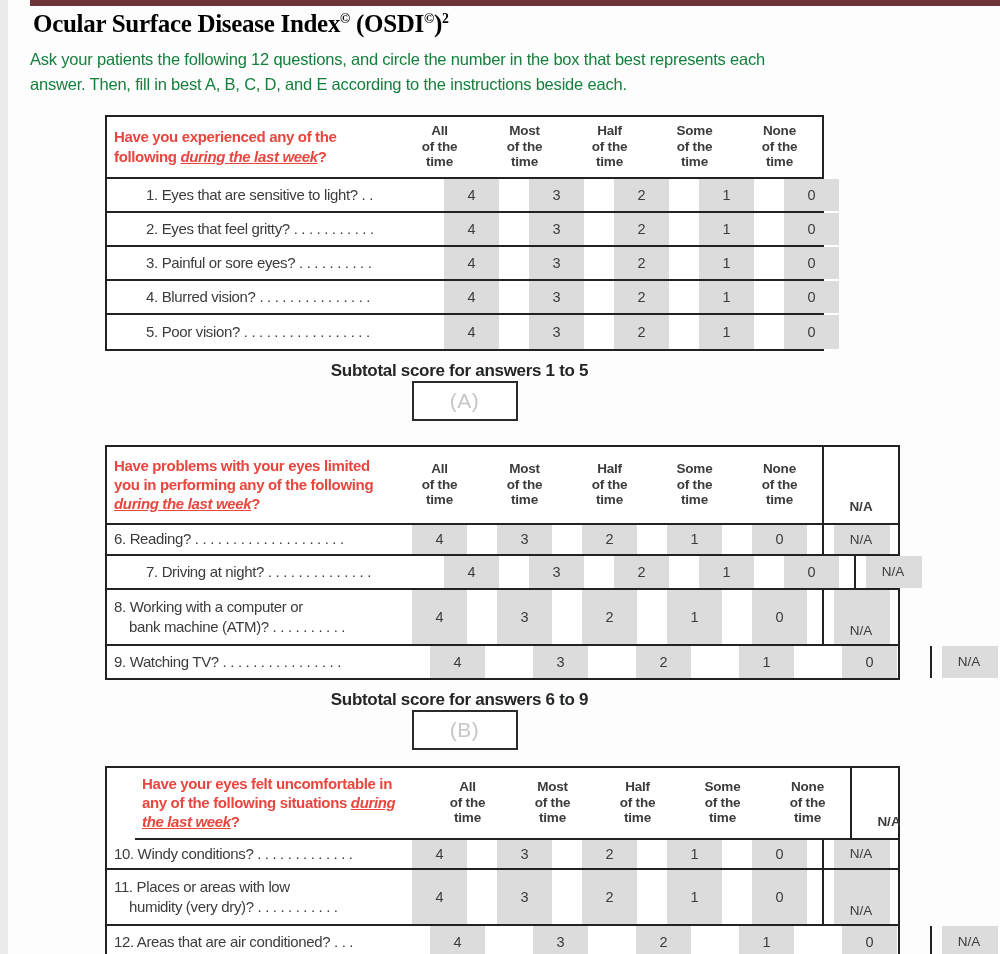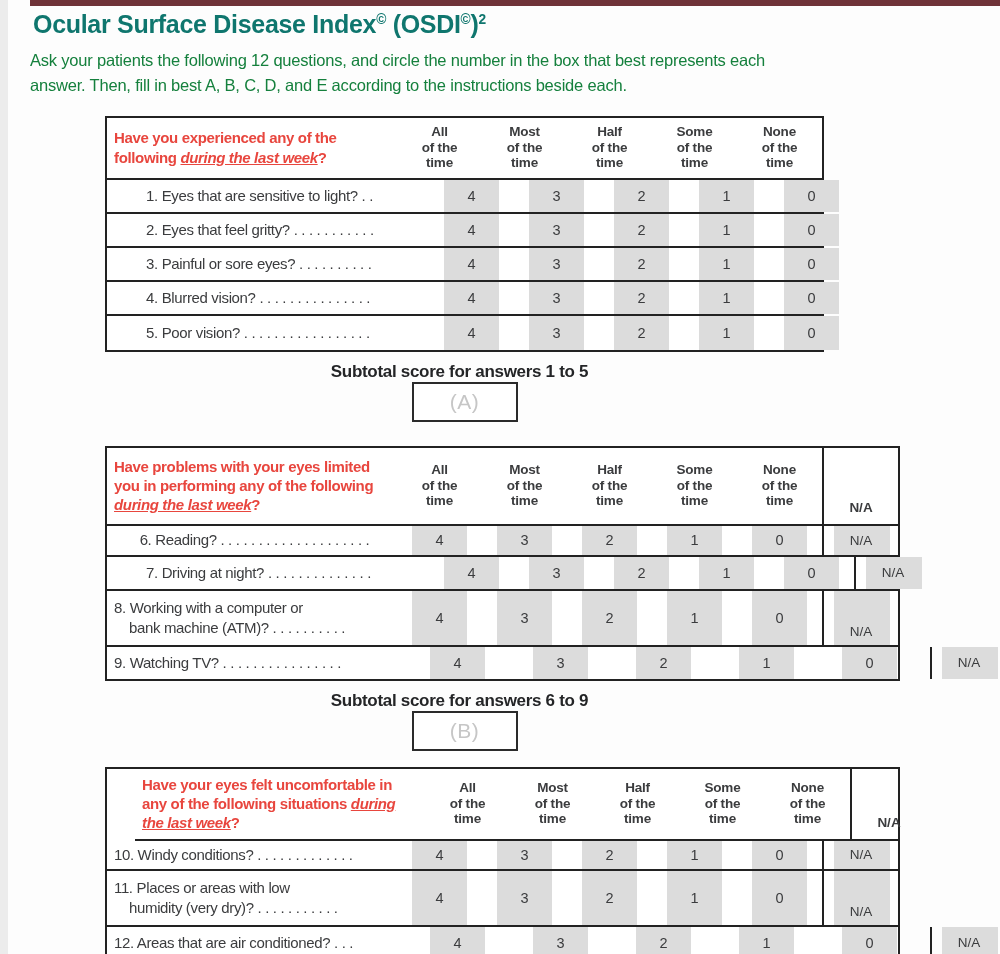--- a/index.html
+++ b/index.html
@@ -2,21 +2,21 @@
 <html><head>
 <meta charset="utf-8">
 <style>
   * { margin:0; padding:0; box-sizing:border-box; }
   html,body { background:#ffffff; }
   body { font-family:"Liberation Sans", sans-serif; color:#3d3e40; }
   .page { position:relative; width:1000px; height:954px; overflow:hidden; background:#fdfdfd; }
   .edge-strip { position:absolute; left:0; top:0; width:8px; height:100%; background:#ececec; }
   .top-bar { position:absolute; left:30px; top:0; right:0; height:6px; background:#6f3338; }
 
-  h1.title { margin:10px 18px 0 33px; font-size:25px; font-weight:bold; color:#0f766e; letter-spacing:-0.3px; }
+  h1.title { margin:10px 18px 0 33px; font-size:25px; font-weight:bold; color:#000000; letter-spacing:-0.3px;font-family:Liberation Serif, serif; }
   h1.title sup { font-size:0.55em; font-weight:bold; }
 
   p.intro { margin:9px 0 0 30px; width:958px; font-size:16.5px; line-height:1.5; color:#15803d; letter-spacing:-0.2px; }
 
   
   .tbl { margin-left:105px; border:2px solid #222; background:#fff; }
   .t1 { width:719px; margin-top:18px; }
   .t2 { width:795px; margin-top:24px; }
   .t3 { width:795px; margin-top:16px; }
 
@@ -33,21 +33,21 @@
             font-size:15px; font-weight:bold; color:#e8463e; line-height:1.28; letter-spacing:-0.35px; }
   .prompt .ul { font-style:italic; text-decoration:underline; }
 
   .colhead { display:flex; flex-direction:column; justify-content:center; align-items:center;
              font-size:13.5px; font-weight:bold; color:#3b3c3e; line-height:1.18; letter-spacing:-0.2px; text-align:center; }
   .nahead { display:flex; align-items:flex-end; justify-content:center; padding-bottom:9px;
             font-size:13.5px; font-weight:bold; color:#3b3c3e; border-left:2px solid #222; }
 
   .row { border-bottom:2px solid #222; }
   .row:last-child { border-bottom:none; }
-  .r-h30 { min-height:30px; } .r-h31 { min-height:31px;text-align:center; } .r-h32 { min-height:32px;gap:18px; }
+  .r-h30 { min-height:30px; } .r-h31 { min-height:31px; } .r-h32 { min-height:32px;gap:18px; }
   .r-h34 { min-height:34px;padding-left:32px; } .r-h56 { min-height:56px; }
 
   .qcell { padding:3px 2px 3px 7px; display:flex; flex-direction:column; justify-content:center;
            font-size:15px; color:#3b3c3e; line-height:1.3; letter-spacing:-0.35px; }
   .qcell .line2 { padding-left:15px; }
 
   .vcell { display:flex; align-items:center; justify-content:center; font-size:14.5px; color:#3b3c3e;
            background:linear-gradient(to right, transparent 15px, #dcdcdc 15px, #dcdcdc 70px, transparent 70px); }
   .nacell { display:flex; align-items:center; justify-content:center; font-size:13.5px; color:#3b3c3e;
             border-left:2px solid #222;

